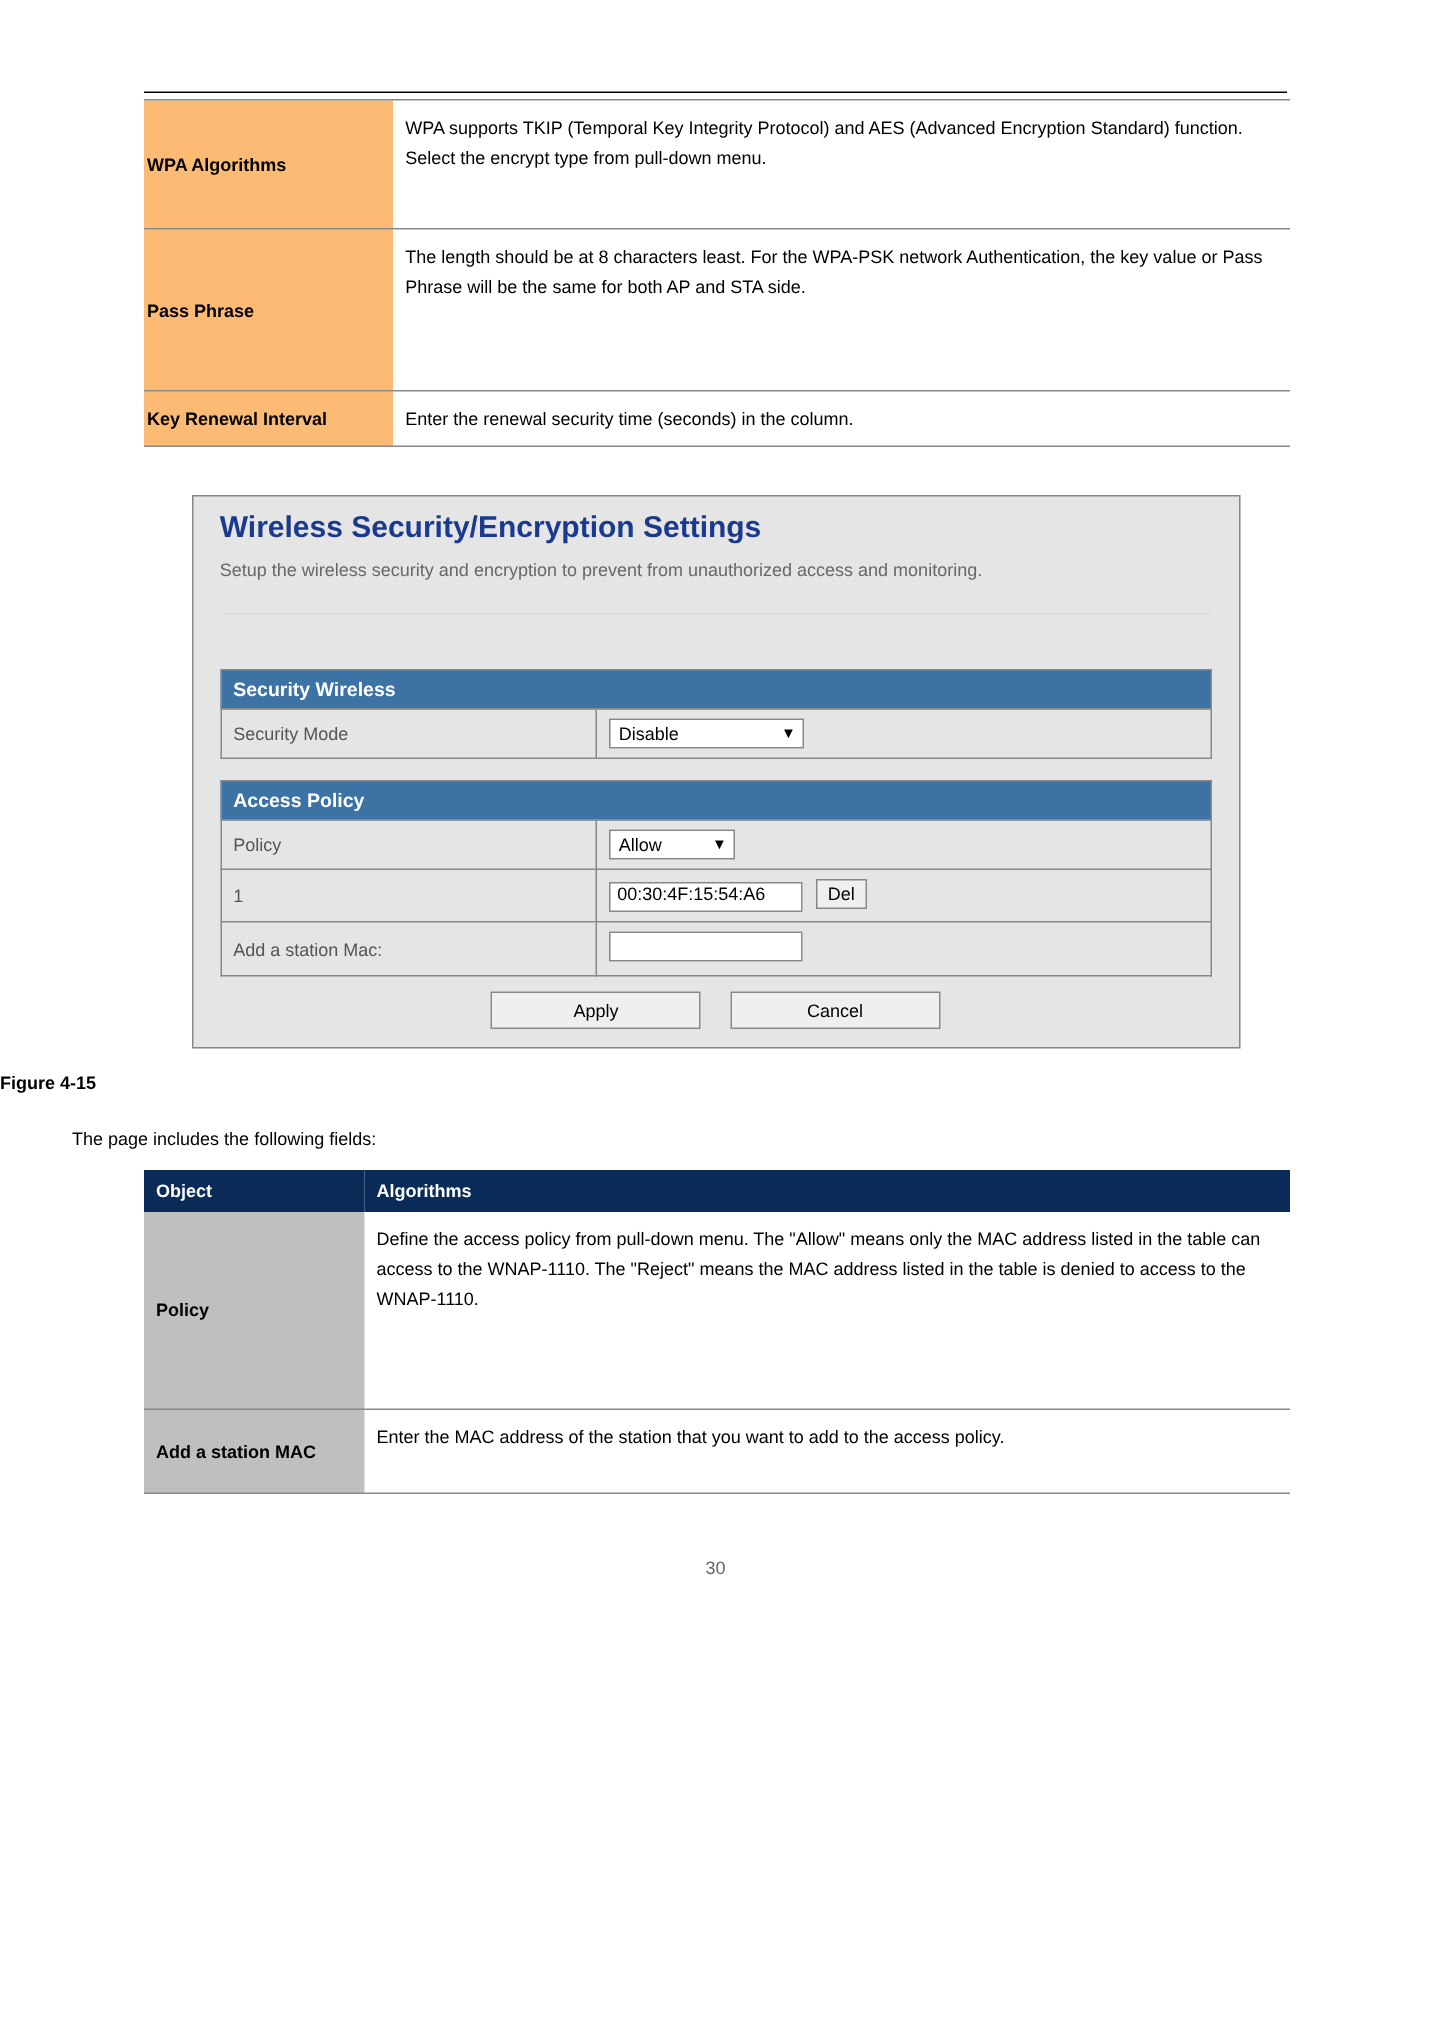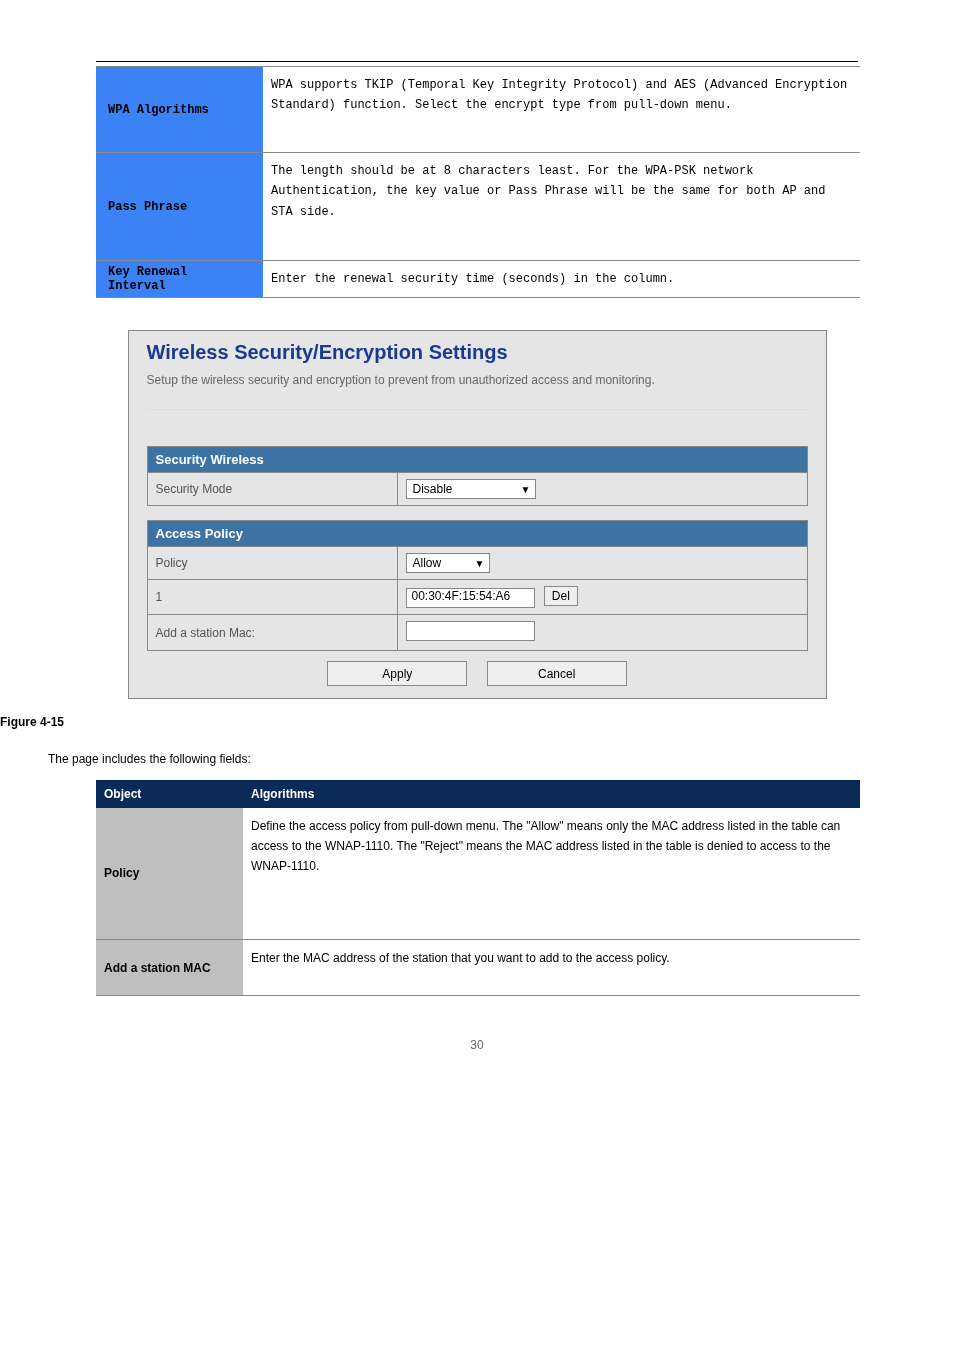--- a/index.html
+++ b/index.html
@@ -18,30 +18,29 @@
     
     .desc-table {
       margin: 0 96px 12px 96px;
       border-collapse: collapse;
       width: 764px;
     }
     .desc-table td {
       border: none;
       vertical-align: top;
       padding: 0;
-      font-family: Liberation Mono, monospace;
     }
     .desc-table .row {
       border-bottom: 1px solid #888;
     }
     .desc-table .row:first-child { border-top: 1px solid #888; }
     .desc-table .label-cell {
-      background: #3b82f6;
+      background: #fdba74;
       width: 170px;
-      padding: 4px 12px;
+      padding: 4px 2px;
       vertical-align: middle;
     }
     .desc-table .value-cell {
       padding: 8px 8px;
       width: 617px;
     }
     .desc-table .value-cell p { line-height: 1.7; }
     .desc-table .row-1 { height: 86px; }
     .desc-table .row-2 { height: 108px; }
     .desc-table .row-3 { height: 28px; }

